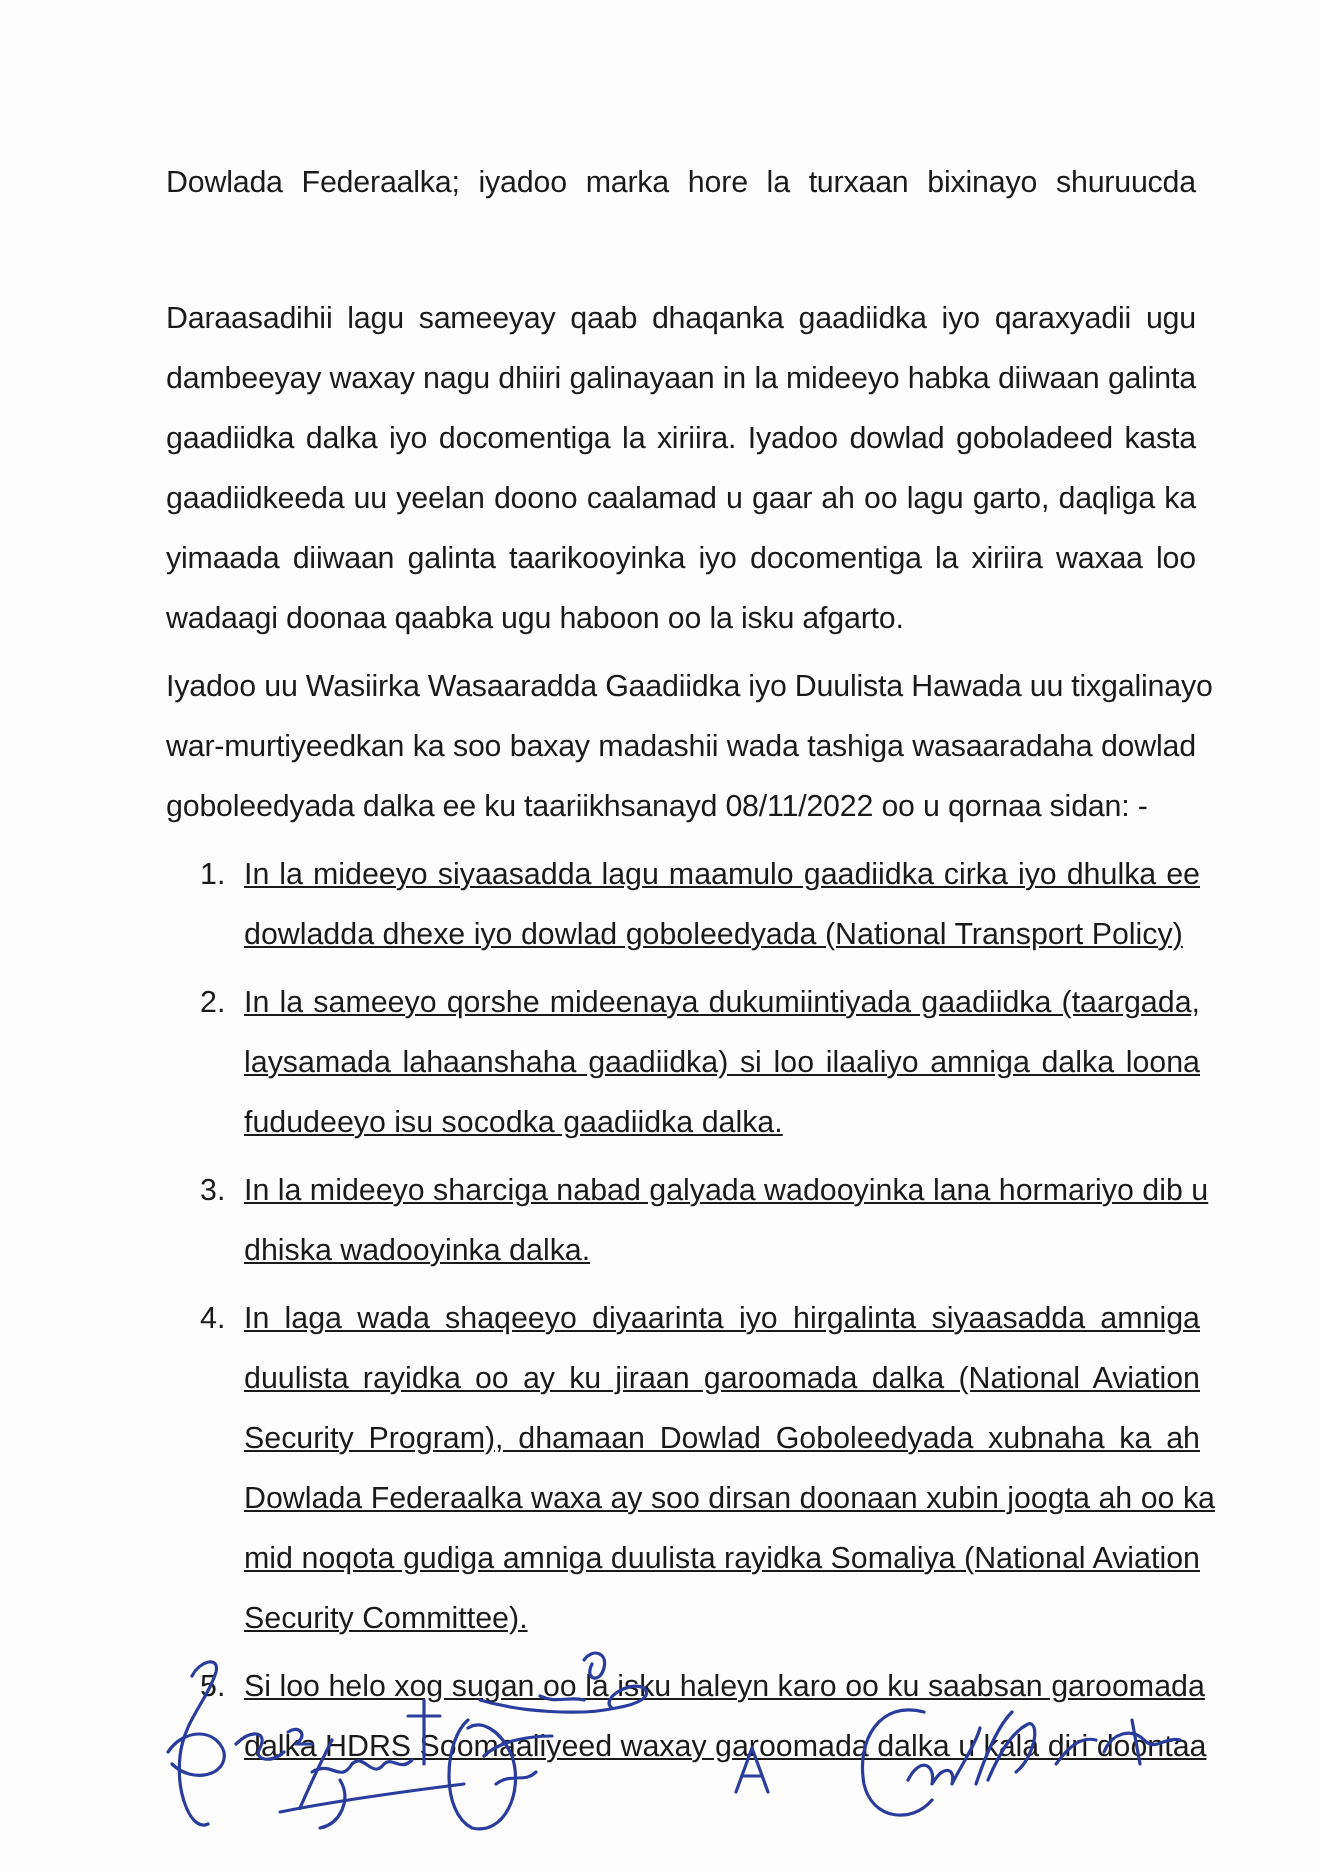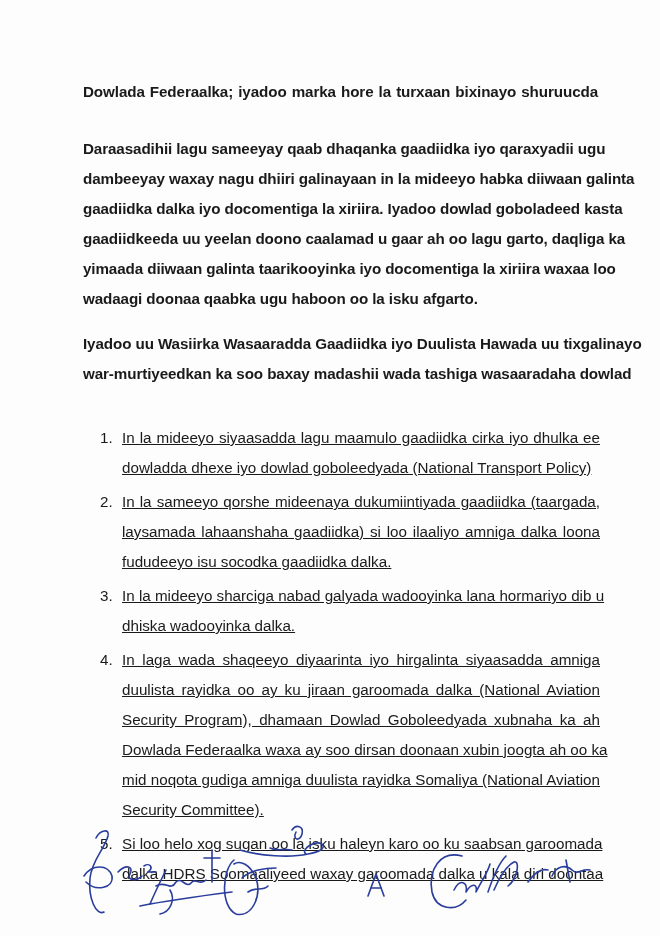--- a/index.html
+++ b/index.html
@@ -1,51 +1,52 @@
 <!DOCTYPE html>
 <html><head>
 <meta charset="utf-8">
 <style>
   html, body { margin:0; padding:0; background:#ffffff; }
   body { width:660px; height:936px; position:relative; overflow:hidden;
          font-family:"Liberation Sans", sans-serif; color:#1a1a1a; }
   .page { position:absolute; left:0; top:0; width:660px; height:936px; background:#fdfdfd; }
   .para { position:absolute; left:83px; width:515px; font-size:15.2px; line-height:30px;
           text-align:justify; letter-spacing:-0.1px; }
-  .para .line { display:block; text-align:justify; text-align-last:justify; height:30px; white-space:nowrap;font-weight:bold; }
+  .para .line { display:block; text-align:justify; text-align-last:justify; height:30px; white-space:nowrap; }
   .para .line.last { text-align-last:left; }
   .list { position:absolute; left:100px; width:500px; margin:0; padding:0; list-style:none;
           font-size:15.2px; line-height:30px; }
   .item { position:relative; padding-left:22px; margin-bottom:4px; }
   .item .num { position:absolute; left:0; top:0; }
   .item .line { display:block; text-align:justify; text-align-last:justify; height:30px; white-space:nowrap;text-decoration:underline; }
   .item .line.last { text-align-last:left; }
   svg.sigs { position:absolute; left:0; top:820px; width:660px; height:116px; }
 </style>
 </head>
 <body>
 
 <div class="page">
 
   <div class="para" style="top:77px;">
     <span class="line">Dowlada Federaalka; iyadoo marka hore la turxaan bixinayo shuruucda</span>
   </div>
 
-  <div class="para" style="top:134px;">
+  <div class="para" style="top:145px;">
     <span class="line">Daraasadihii lagu sameeyay qaab dhaqanka gaadiidka iyo qaraxyadii ugu</span>
     <span class="line">dambeeyay waxay nagu dhiiri galinayaan in la mideeyo habka diiwaan galinta</span>
     <span class="line">gaadiidka dalka iyo docomentiga la xiriira. Iyadoo dowlad goboladeed kasta</span>
     <span class="line">gaadiidkeeda uu yeelan doono caalamad u gaar ah oo lagu garto, daqliga ka</span>
     <span class="line">yimaada diiwaan galinta taarikooyinka iyo docomentiga la xiriira waxaa loo</span>
     <span class="line last">wadaagi doonaa qaabka ugu haboon oo la isku afgarto.</span>
   </div>
 
   <div class="para" style="top:329px;">
     <span class="line">Iyadoo uu Wasiirka Wasaaradda Gaadiidka iyo Duulista Hawada uu tixgalinayo</span>
     <span class="line">war-murtiyeedkan ka soo baxay madashii wada tashiga wasaaradaha dowlad</span>
+    <span class="line last">goboleedyada dalka ee ku taariikhsanayd 08/11/2022 oo u qornaa sidan: -</span>
   </div>
 
   <ul class="list" style="top:423px;">
     <li class="item">
       <span class="num">1.</span>
       <span class="line">In la mideeyo siyaasadda lagu maamulo gaadiidka cirka iyo dhulka ee</span>
       <span class="line last">dowladda dhexe iyo dowlad goboleedyada (National Transport Policy)</span>
     </li>
     <li class="item">
       <span class="num">2.</span>

